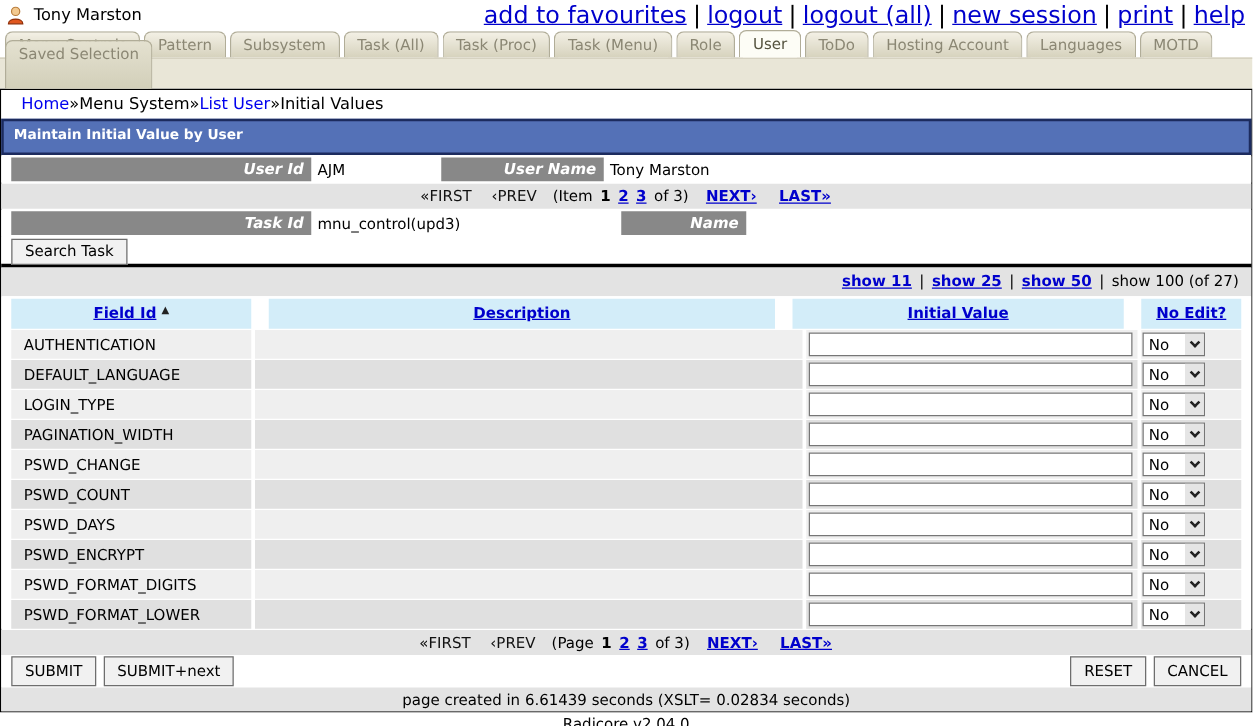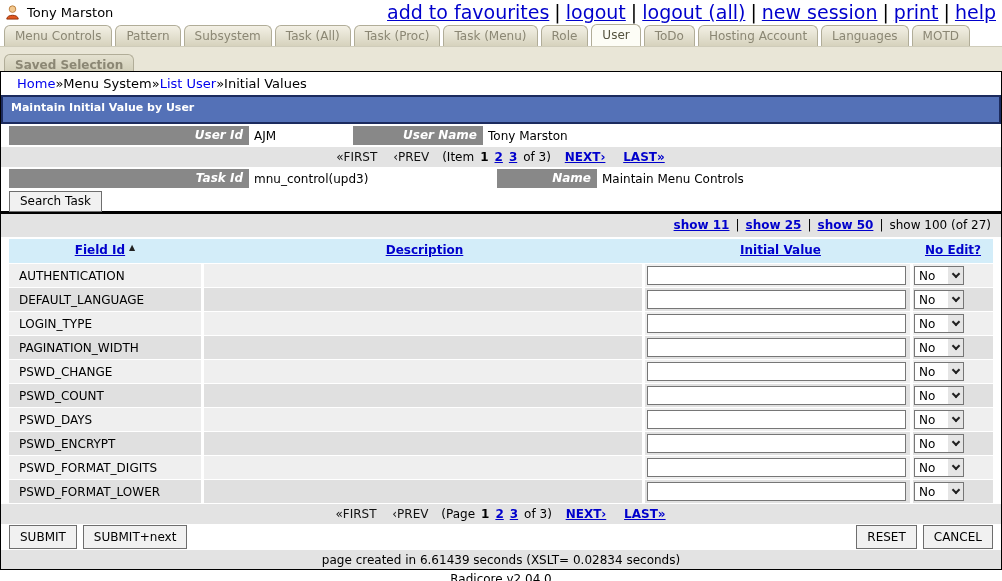--- a/index.html
+++ b/index.html
@@ -23,21 +23,21 @@
   .tabrow { display:flex; align-items:flex-end; padding-left:4px; gap:3px; height:22px; background:#fff; }
   .tab {
     background:linear-gradient(#f3f0e5,#d6d2bd);
     border:1px solid #b1ad98; border-bottom:none;
     border-radius:6px 6px 0 0;
     padding:3px 10px 3px; color:#8b8774; font-size:12px;
     height:21px; white-space:nowrap; cursor:pointer;
   }
   .tab.active { background:#fdfdf6; color:#55533f; height:22px; position:relative; z-index:2; }
   .savedrow { background:#e9e6d7; height:25px; display:flex; align-items:flex-end; padding-left:4px; border-top:1px solid #cfccba; }
-  .savedrow .tab { background:linear-gradient(#e4e1d0,#d2cfb9); height:17px;font-weight:bold; }
+  .savedrow .tab { background:linear-gradient(#e4e1d0,#d2cfb9); height:39px; }
 
   
   .main { border:1px solid #000; background:#fff; }
   .breadcrumb { padding:4px 4px 4px 16px; font-size:13px; background:#fff; }
   .breadcrumb a { color:#0000ee; text-decoration:none; }
   .breadcrumb .crumb { color:#000; }
   .breadcrumb .bsep { color:#000; }
 
   .titlebar { border:2px solid #1c2b5e; background:#5471b7; color:#fff; font-weight:bold; font-size:11px; padding:4px 8px; height:29px; }
 
@@ -60,21 +60,21 @@
   .btn { background:#f1f1f1; border:1px solid #6e6e6e; font-family:"DejaVu Sans", sans-serif; font-size:12px; padding:2px 10px 3px; cursor:pointer; }
 
   .blackbar { height:3px; background:#000; }
 
   .show-row { background:#e3e3e3; text-align:right; padding:4px 10px 5px; height:23px; }
   .show-row a { color:#0000cc; font-weight:bold; text-decoration:underline; }
   .show-row .sep { margin:0 6px; }
 
   
   .tablewrap { background:#fff; padding:2px 8px 0; }
-  .thead { display:flex; gap:0; margin-bottom:1px; }
+  .thead { display:flex; gap:14px; margin-bottom:1px; }
   .th { background:#d3edf9; text-align:center; padding:4px 0 5px; height:24px; }
   .th a { color:#0000cc; font-weight:bold; text-decoration:underline; }
   .sort-icon { font-size:8px; color:#222; vertical-align:4px; margin-left:4px; }
   .c1 { width:192px; flex:none; } .c2 { flex:1; } .c3 { width:265px; flex:none; } .c4 { width:80px; flex:none; }
   .trow { display:flex; gap:3px; height:23px; margin-bottom:1px; }
   .rows .trow:nth-of-type(odd)  .td { background:#efefef; }
   .rows .trow:nth-of-type(even) .td { background:#e0e0e0; }
   .td { display:flex; align-items:center; }
   .td.field { padding-left:10px; }
   .iv-input { width:259px; height:19px; border:1px solid #767676; background:#fff; margin-left:2px; font-family:"DejaVu Sans", sans-serif; font-size:12px; padding:0 3px; }
@@ -157,21 +157,20 @@
     <span class="pag-dim">‹PREV</span>
     <span class="pag-open">(Item</span><span class="pag-cur">1</span><a class="pag-numlink">2</a><a class="pag-numlink">3</a><span class="pag-close">of 3)</span>
     <a class="pag-link">NEXT›</a>
     <a class="pag-link">LAST»</a>
   </div>
 
   <div class="ctx-row">
     <span class="ctx-label w240">Task Id</span>
     <span class="ctx-value w248">mnu_control(upd3)</span>
     <span class="ctx-label w100">Name</span>
-    <span class="ctx-value grow">Maintain Menu Controls</span>
   </div>
 
   <div class="search-row">
     <button class="btn">Search Task</button>
   </div>
 
   <div class="blackbar"></div>
 
   <div class="show-row">
     <a>show 11</a><span class="sep">|</span><a>show 25</a><span class="sep">|</span><a>show 50</a><span class="sep">|</span><span>show 100 (of 27)</span>

